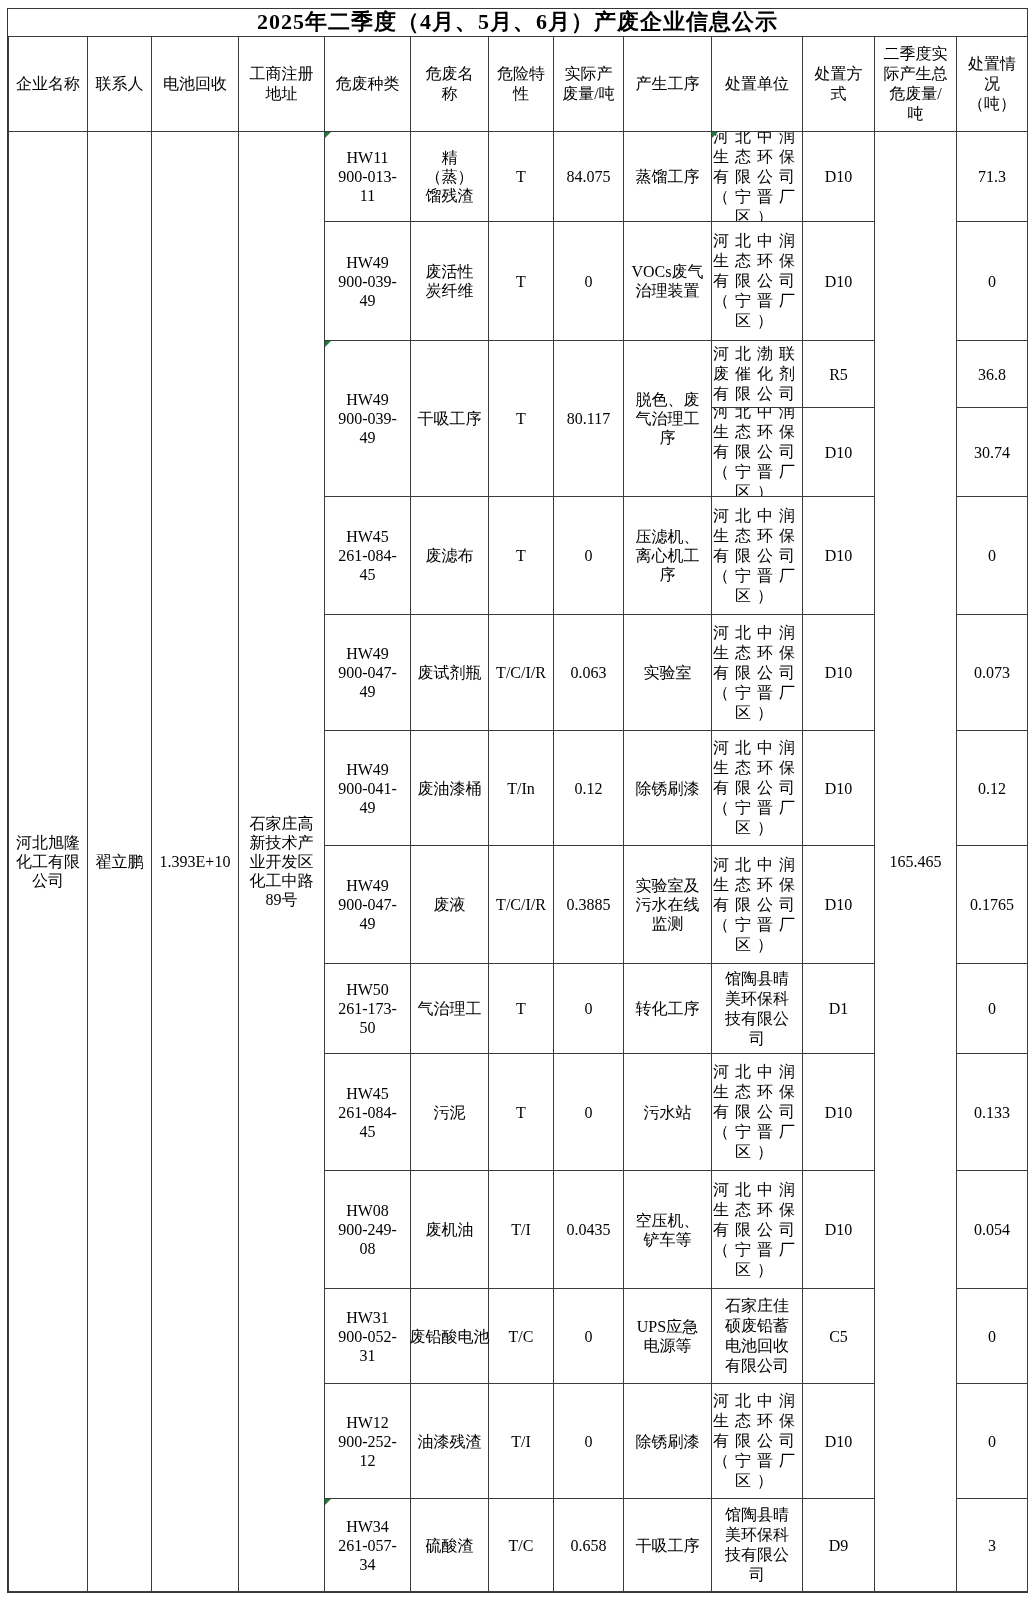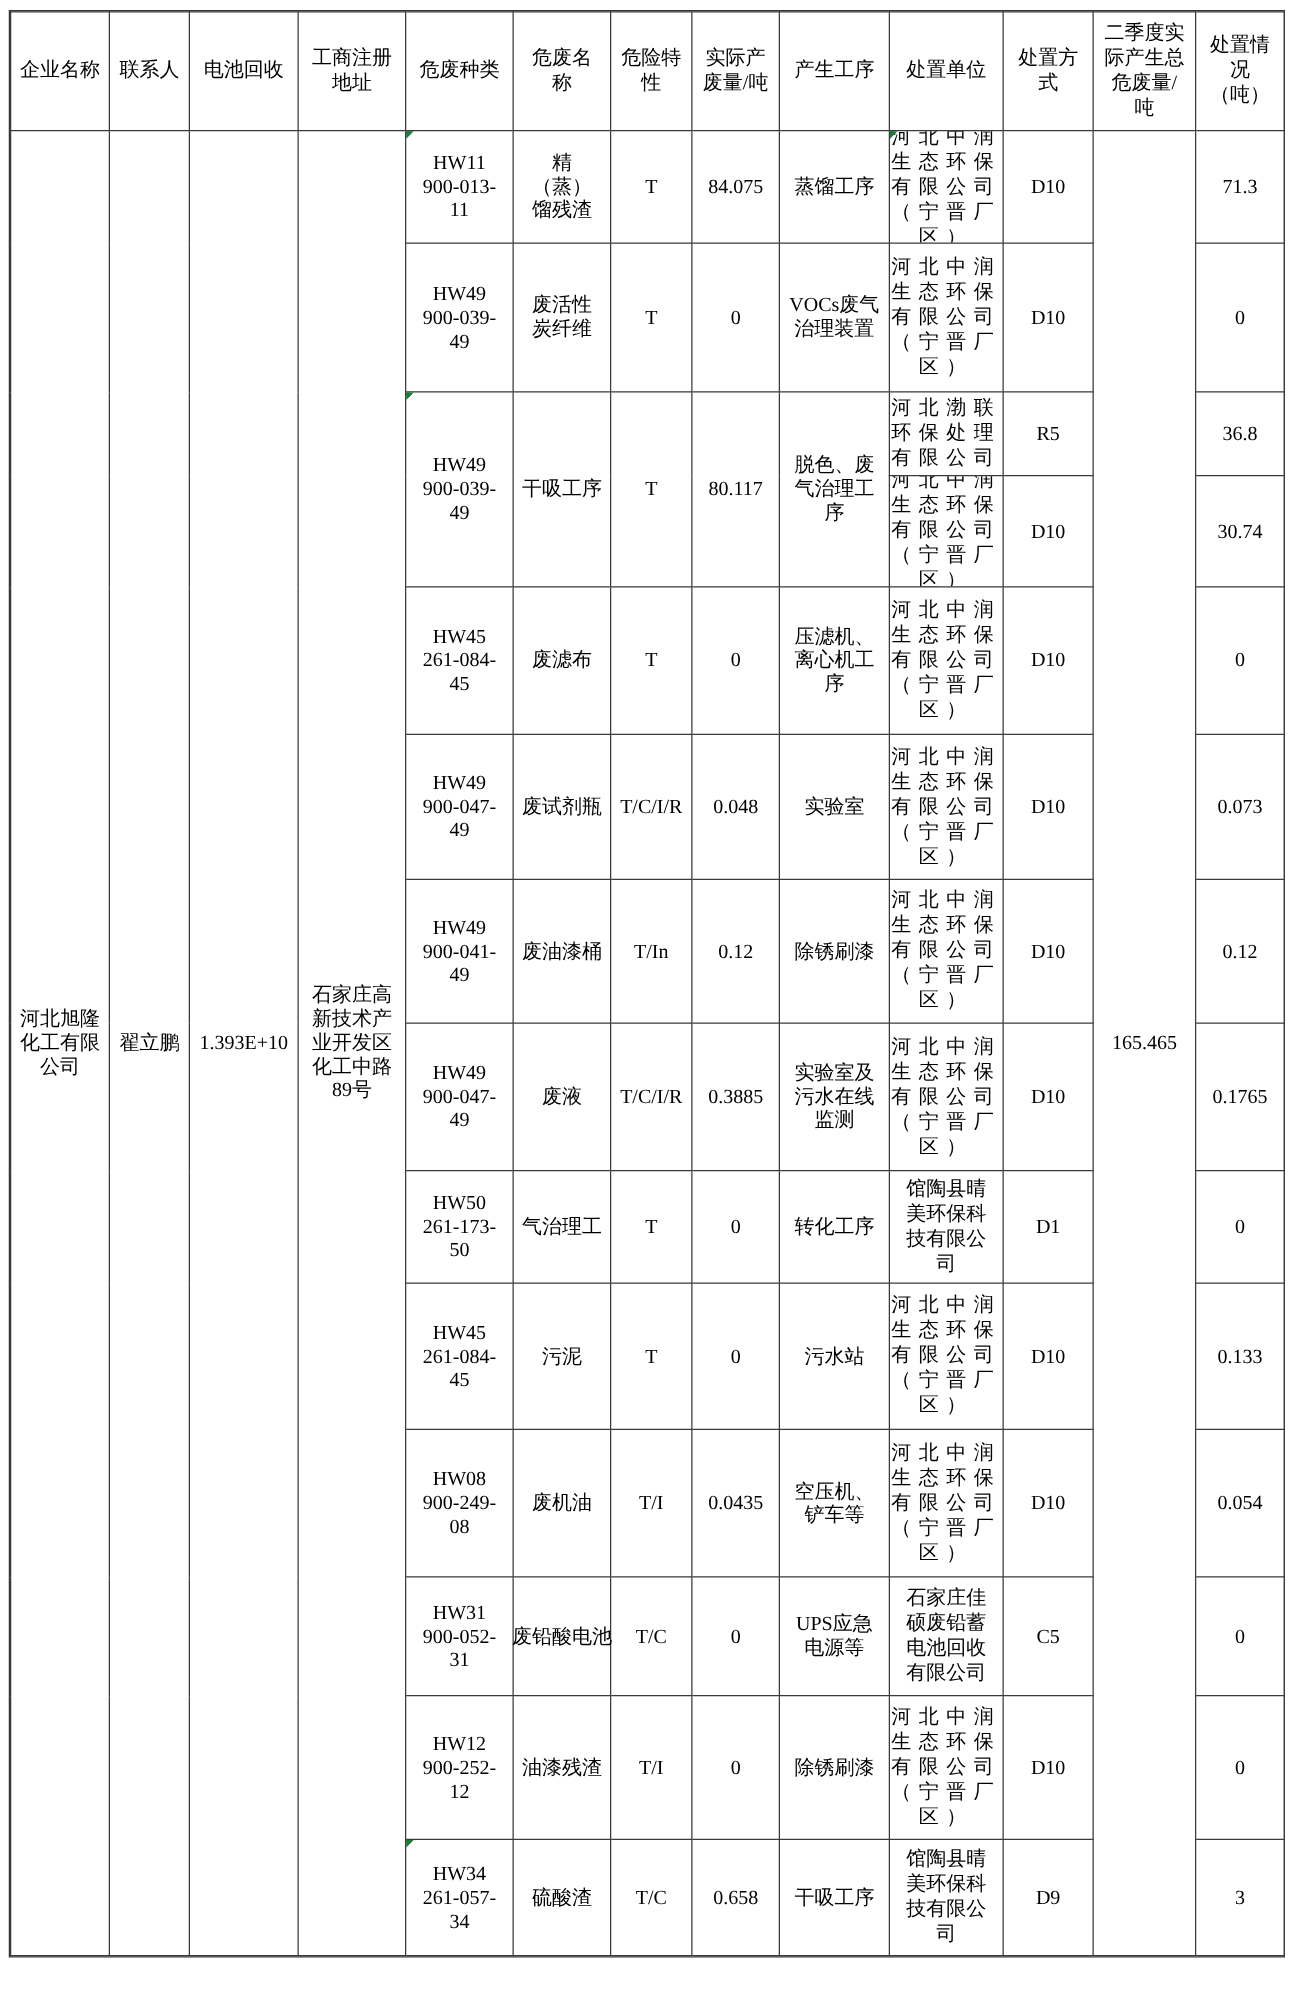--- a/index.html
+++ b/index.html
@@ -16,20 +16,21 @@
   .unit .c{overflow:hidden;line-height:20px;}
   .sp .c{letter-spacing:6px;}
   .flag{position:absolute;top:0;left:0;width:0;height:0;
         border:3px solid transparent;border-top-color:#1f7a36;border-left-color:#1f7a36;}
 </style>
 </head>
 <body>
 
 <div class="page">
  <div class="sheet">
+  <div class="title">2025年二季度（4月、5月、6月）产废企业信息公示</div>
   <table>
    <colgroup>
     <col style="width:79px">
           <col style="width:64px">
           <col style="width:87px">
           <col style="width:86px">
     <col style="width:86px">
           <col style="width:78px">
           <col style="width:65px">
           <col style="width:70px">
@@ -202,21 +203,21 @@
     <td rowspan="2">
               <div class="c" style="height:155px">80.117</div>
             </td>
     <td rowspan="2">
               <div class="c" style="height:155px">脱色、废
 气治理工
 序</div>
             </td>
     <td class="unit sp">
               <div class="c" style="height:66px">河北渤联
-环保处理
+废催化剂
 有限公司</div>
             </td>
     <td>
               <div class="c" style="height:66px">R5</div>
             </td>
     <td>
               <div class="c" style="height:66px">36.8</div>
             </td>
    </tr>
 
@@ -277,21 +278,21 @@
 900-047-
 49</div>
             </td>
     <td>
               <div class="c" style="height:115px">废试剂瓶</div>
             </td>
     <td>
               <div class="c" style="height:115px">T/C/I/R</div>
             </td>
     <td>
-              <div class="c" style="height:115px">0.048</div>
+              <div class="c" style="height:115px">0.063</div>
             </td>
     <td>
               <div class="c" style="height:115px">实验室</div>
             </td>
     <td class="unit sp">
               <div class="c" style="height:115px">河北中润
 生态环保
 有限公司
 （宁晋厂
 区）</div>

